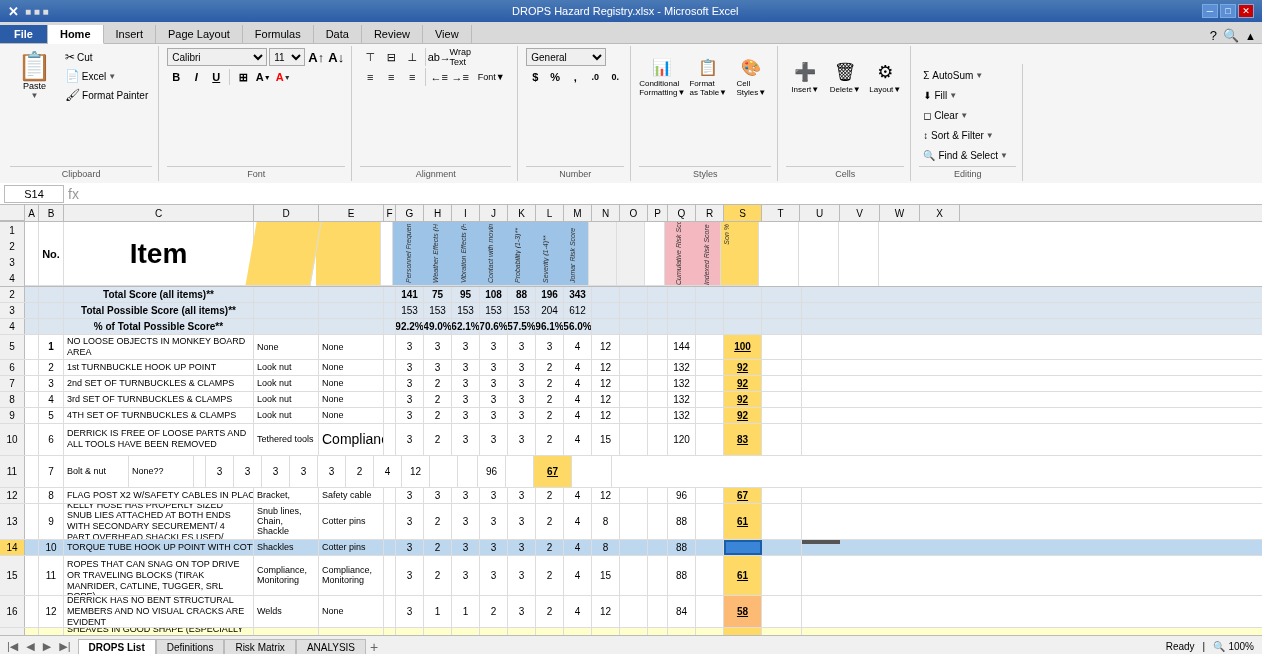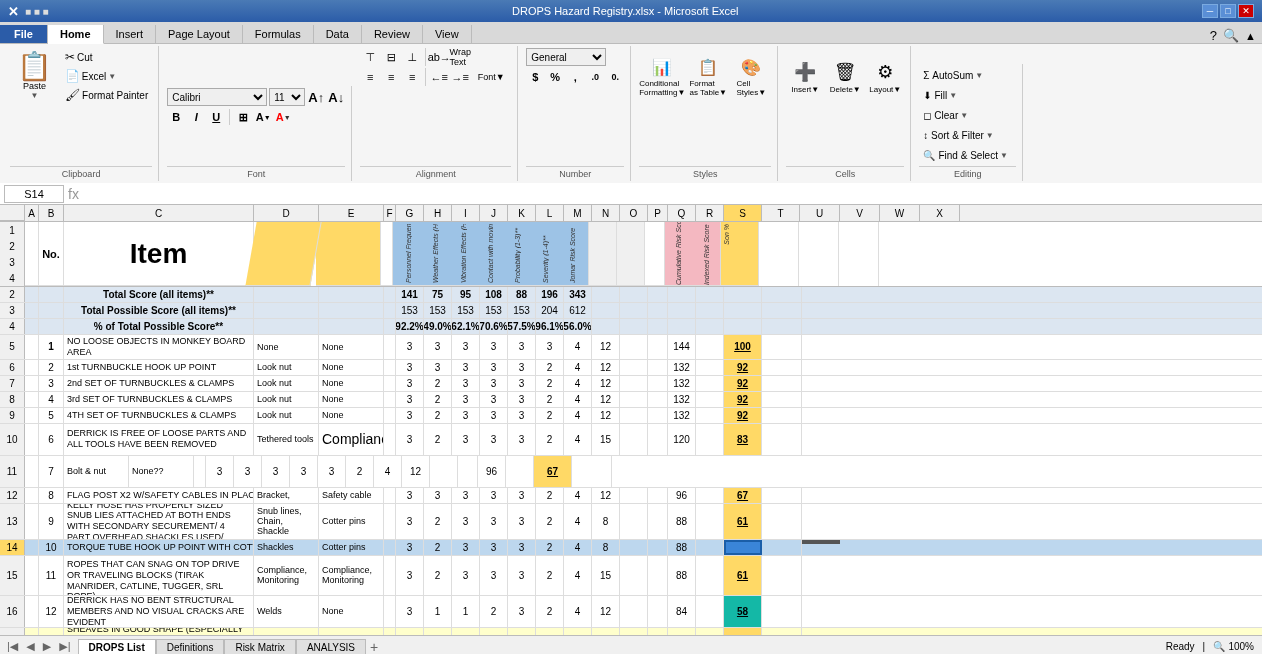--- a/index.html
+++ b/index.html
@@ -356,21 +356,21 @@
         </div>
         <div class="small-row-btn">
           <span style="font-size:12px;">🖌</span>
           <span>Format Painter</span>
         </div>
       </div>
     </div>
     <div class="ribbon-group-label">Clipboard</div>
   </div>
 
-  <div class="ribbon-group" style="min-width:160px;margin-top:40px;">
+  <div class="ribbon-group" style="min-width:160px;">
     <div class="ribbon-group-content" style="flex-direction:column;gap:2px;">
       <div style="display:flex;gap:2px;align-items:center;">
         <select class="font-select">
           <option>Calibri</option>
         </select>
         <select class="font-size-select">
           <option>11</option>
         </select>
         <div class="format-btn" style="font-size:13px;">A↑</div>
         <div class="format-btn" style="font-size:13px;">A↓</div>
@@ -938,21 +938,21 @@
       <div class="cell w-i center">1</div>
       <div class="cell w-j center">2</div>
       <div class="cell w-k center">3</div>
       <div class="cell w-l center">2</div>
       <div class="cell w-m center">4</div>
       <div class="cell w-n center">12</div>
       <div class="cell w-o"></div>
       <div class="cell w-p"></div>
       <div class="cell w-q center">84</div>
       <div class="cell w-r"></div>
-      <div class="cell w-s center bold underline" style="background:#14b8a6;">58</div>
+      <div class="cell w-s center bold underline" style="background:#fdba74;">58</div>
       <div class="cell w-rest"></div>
     </div>
 
     <div class="grid-row" style="height:36px;background:#ffffcc;">
       <div class="row-num">17</div>
       <div class="cell w-a" style="background:#ffffcc;"></div>
       <div class="cell w-b center" style="background:#ffffcc;">13</div>
       <div class="cell w-c" style="font-size:9px;white-space:normal;line-height:1.2;background:#ffffcc;">SHEAVES IN GOOD SHAPE (ESPECIALLY AT TONG LINE SHEAVES ARE SECURELY ATTACHED AND HAVE SAFETY LINES PROPERLY INSTALLED</div>
       <div class="cell w-d" style="font-size:9px;background:#ffffcc;">Shackles</div>
       <div class="cell w-e" style="font-size:9px;background:#ffffcc;">Cotter pins</div>

